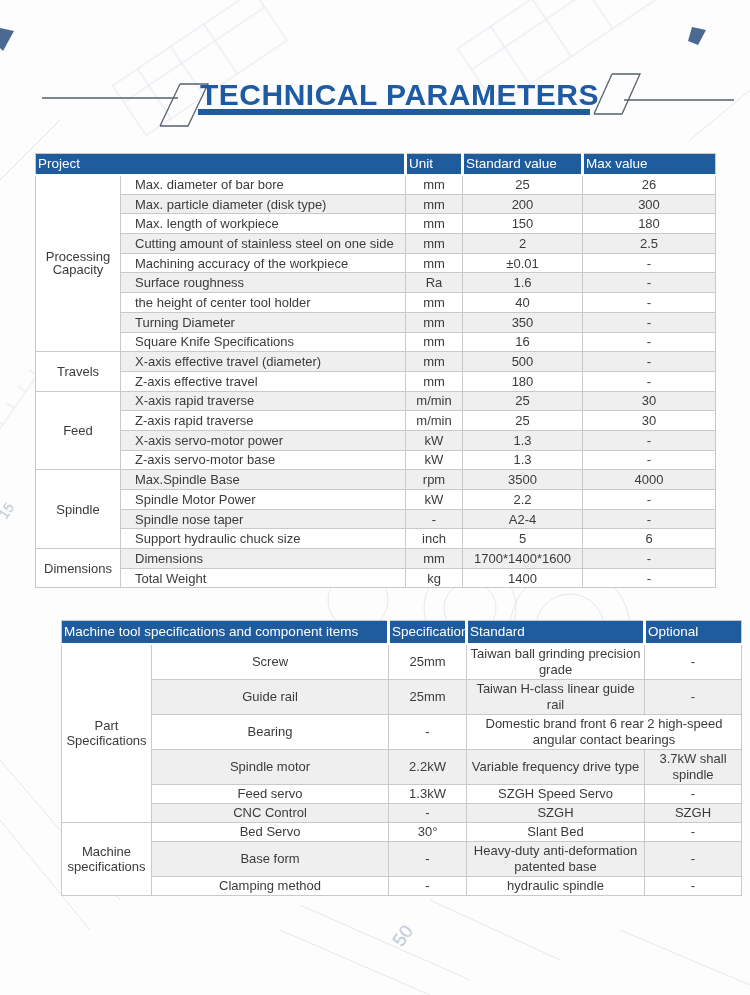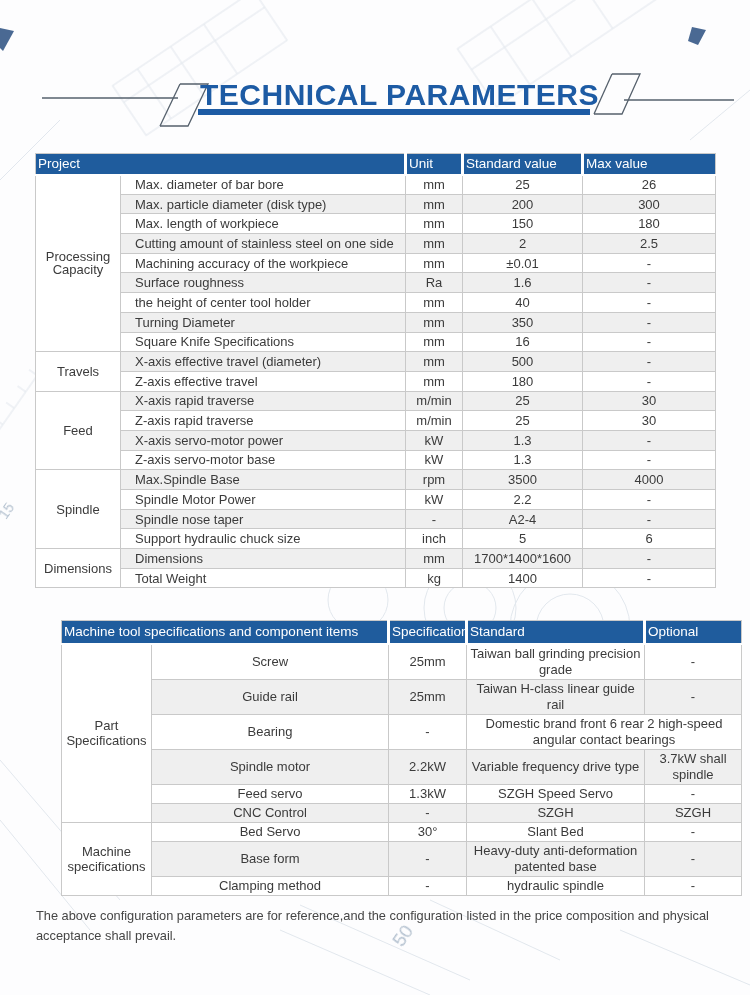--- a/index.html
+++ b/index.html
@@ -329,15 +329,14 @@
           <tr>
             <td class="c0">Clamping method</td>
             <td class="c1">-</td>
             <td class="c2">hydraulic spindle</td>
             <td class="c3">-</td>
           </tr>
         </tbody>
       </table>
     </div>
 
-  <div class="footer-note">The above configuration parameters are for reference,and the configuration listed in the price composition and physical acceptance shall prevail.</div>
 
 </div>
 
 </body></html>

